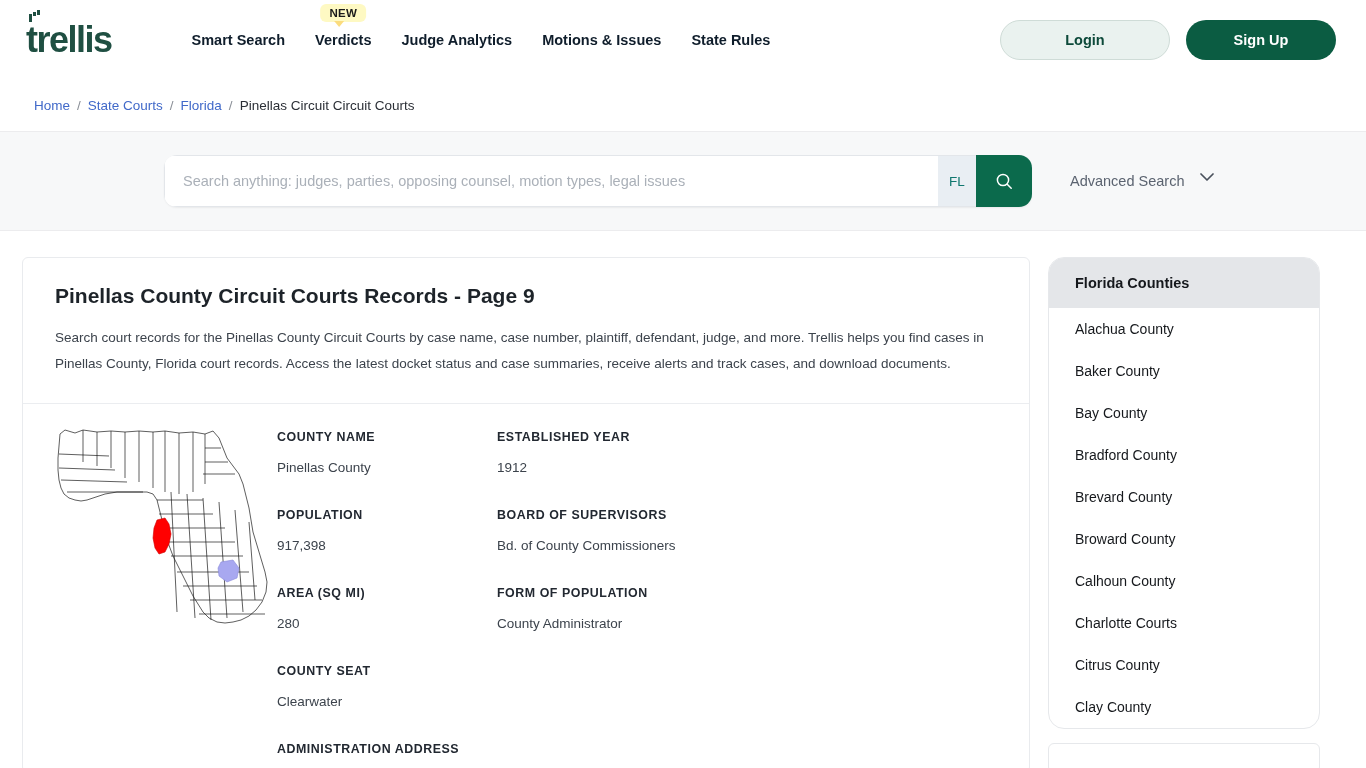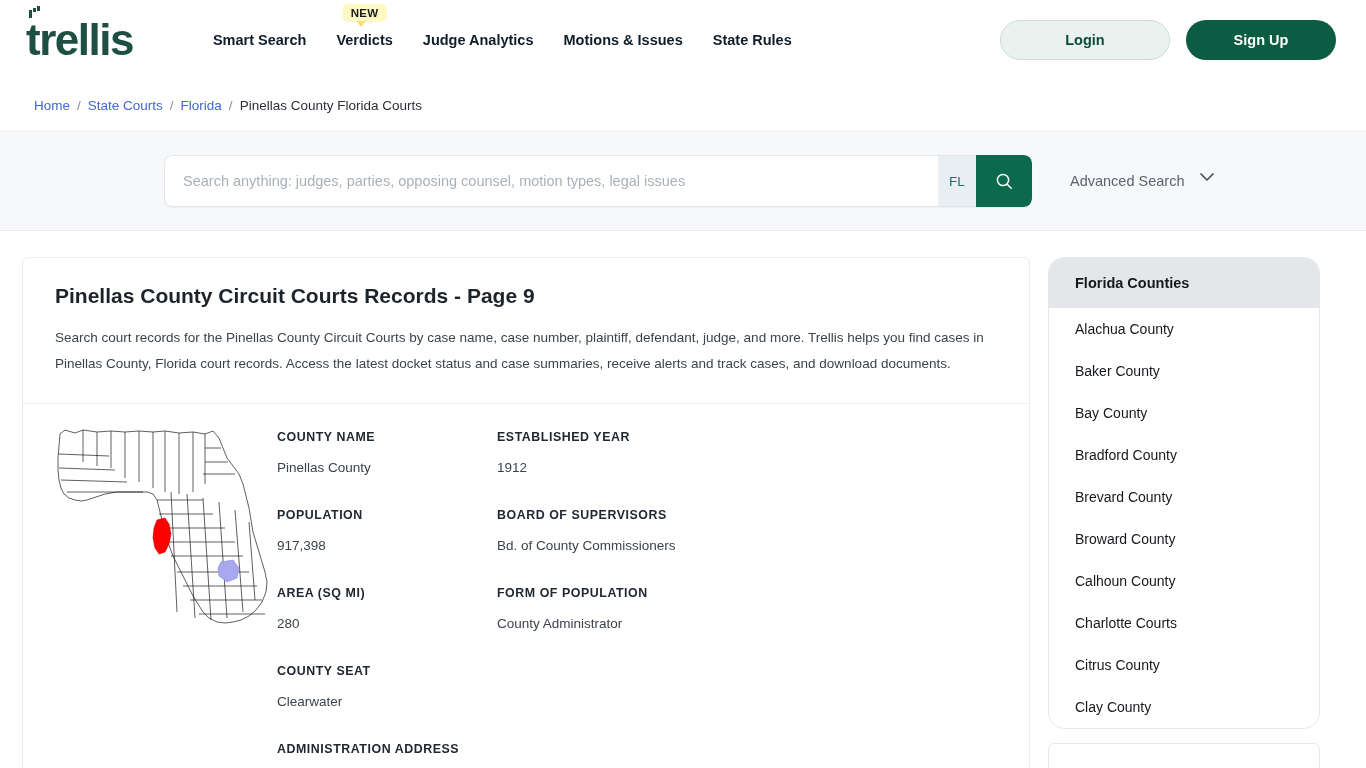--- a/index.html
+++ b/index.html
@@ -12,21 +12,21 @@
 
   
   .header {
     height: 80px; width: 1366px;
     display: flex; align-items: center;
     background: #ffffff;
     position: relative;
   }
   .logo {
     margin-left: 26px;
-    font-size: 44px; font-weight: 700;
+    font-size: 36px; font-weight: 700;
     color: #1f4f42; letter-spacing: -1.5px;
     line-height: 1; position: relative;
     font-family: "Liberation Sans", sans-serif;
   }
   .logo-mark {
     position: absolute; left: 3px; top: -12px;
     width: 11px; height: 12px;
   }
   .nav {
     display: flex; align-items: center;
@@ -88,21 +88,21 @@
     height: 100px; width: 1366px;
     background: #f7f8f9;
     border-top: 1px solid #ececee;
     border-bottom: 1px solid #ececee;
     display: flex; align-items: center;
   }
   .search-wrap {
     margin-left: 164px;
     display: flex; align-items: stretch;
     height: 52px; width: 868px;
-    border-radius: 8px; overflow: hidden;
+    border-radius: 13px; overflow: hidden;
     box-shadow: 0 1px 2px rgba(0,0,0,.06);
   }
   .search-input {
     flex: 1; height: 52px;
     border: 1px solid #e3e6ea; border-right: none;
     border-radius: 8px 0 0 8px;
     background: #ffffff;
     padding: 0 18px; font-size: 14.5px;
     color: #2b2f36; outline: none;
     font-family: "Liberation Sans", sans-serif;
@@ -224,21 +224,21 @@
   </div>
 </div>
 
 <div class="breadcrumb">
   <span class="crumb-link">Home</span>
   <span class="crumb-sep">/</span>
   <span class="crumb-link">State Courts</span>
   <span class="crumb-sep">/</span>
   <span class="crumb-link">Florida</span>
   <span class="crumb-sep">/</span>
-  <span class="crumb-current">Pinellas County Florida Courts</span>
+  <span class="crumb-current">Pinellas Circuit Circuit Courts</span>
 </div>
 
 <div class="search-band">
   <div class="search-wrap">
     <input class="search-input" type="text" placeholder="Search anything: judges, parties, opposing counsel, motion types, legal issues" style="">
     <div class="state-chip">
       <span>FL</span>
     </div>
     <div class="search-btn">
       <svg width="20" height="20" viewBox="0 0 20 20">

